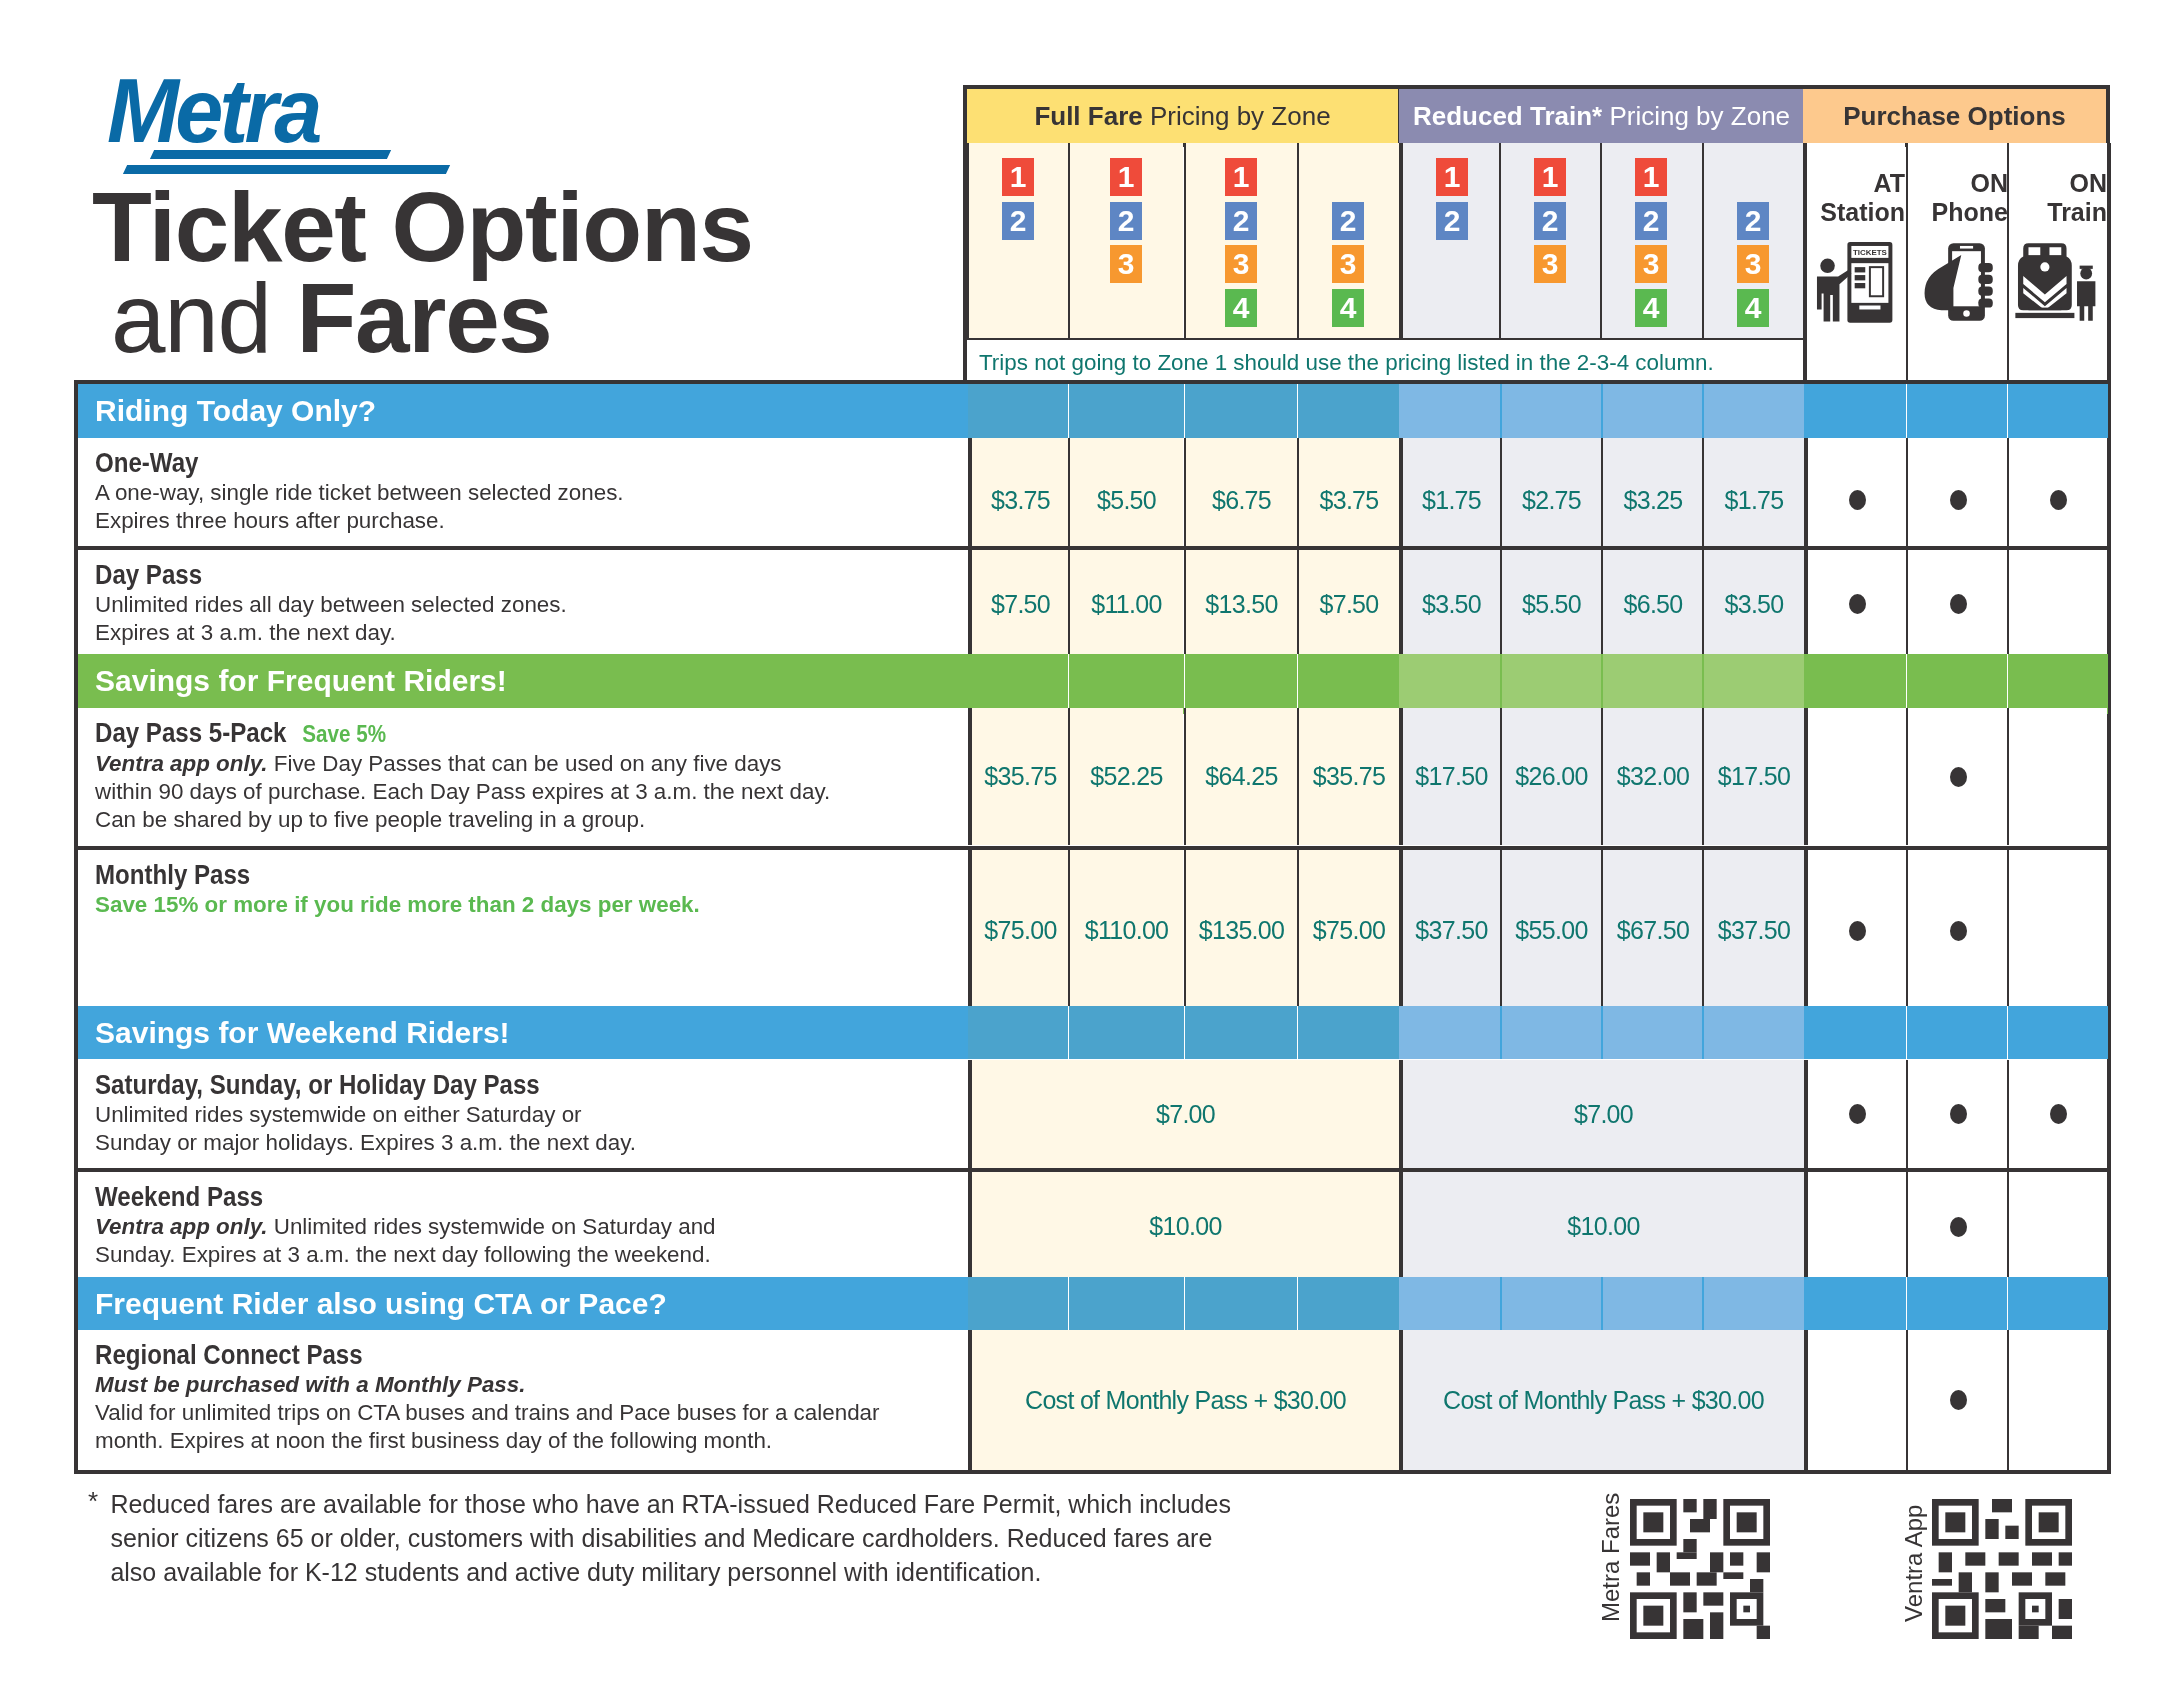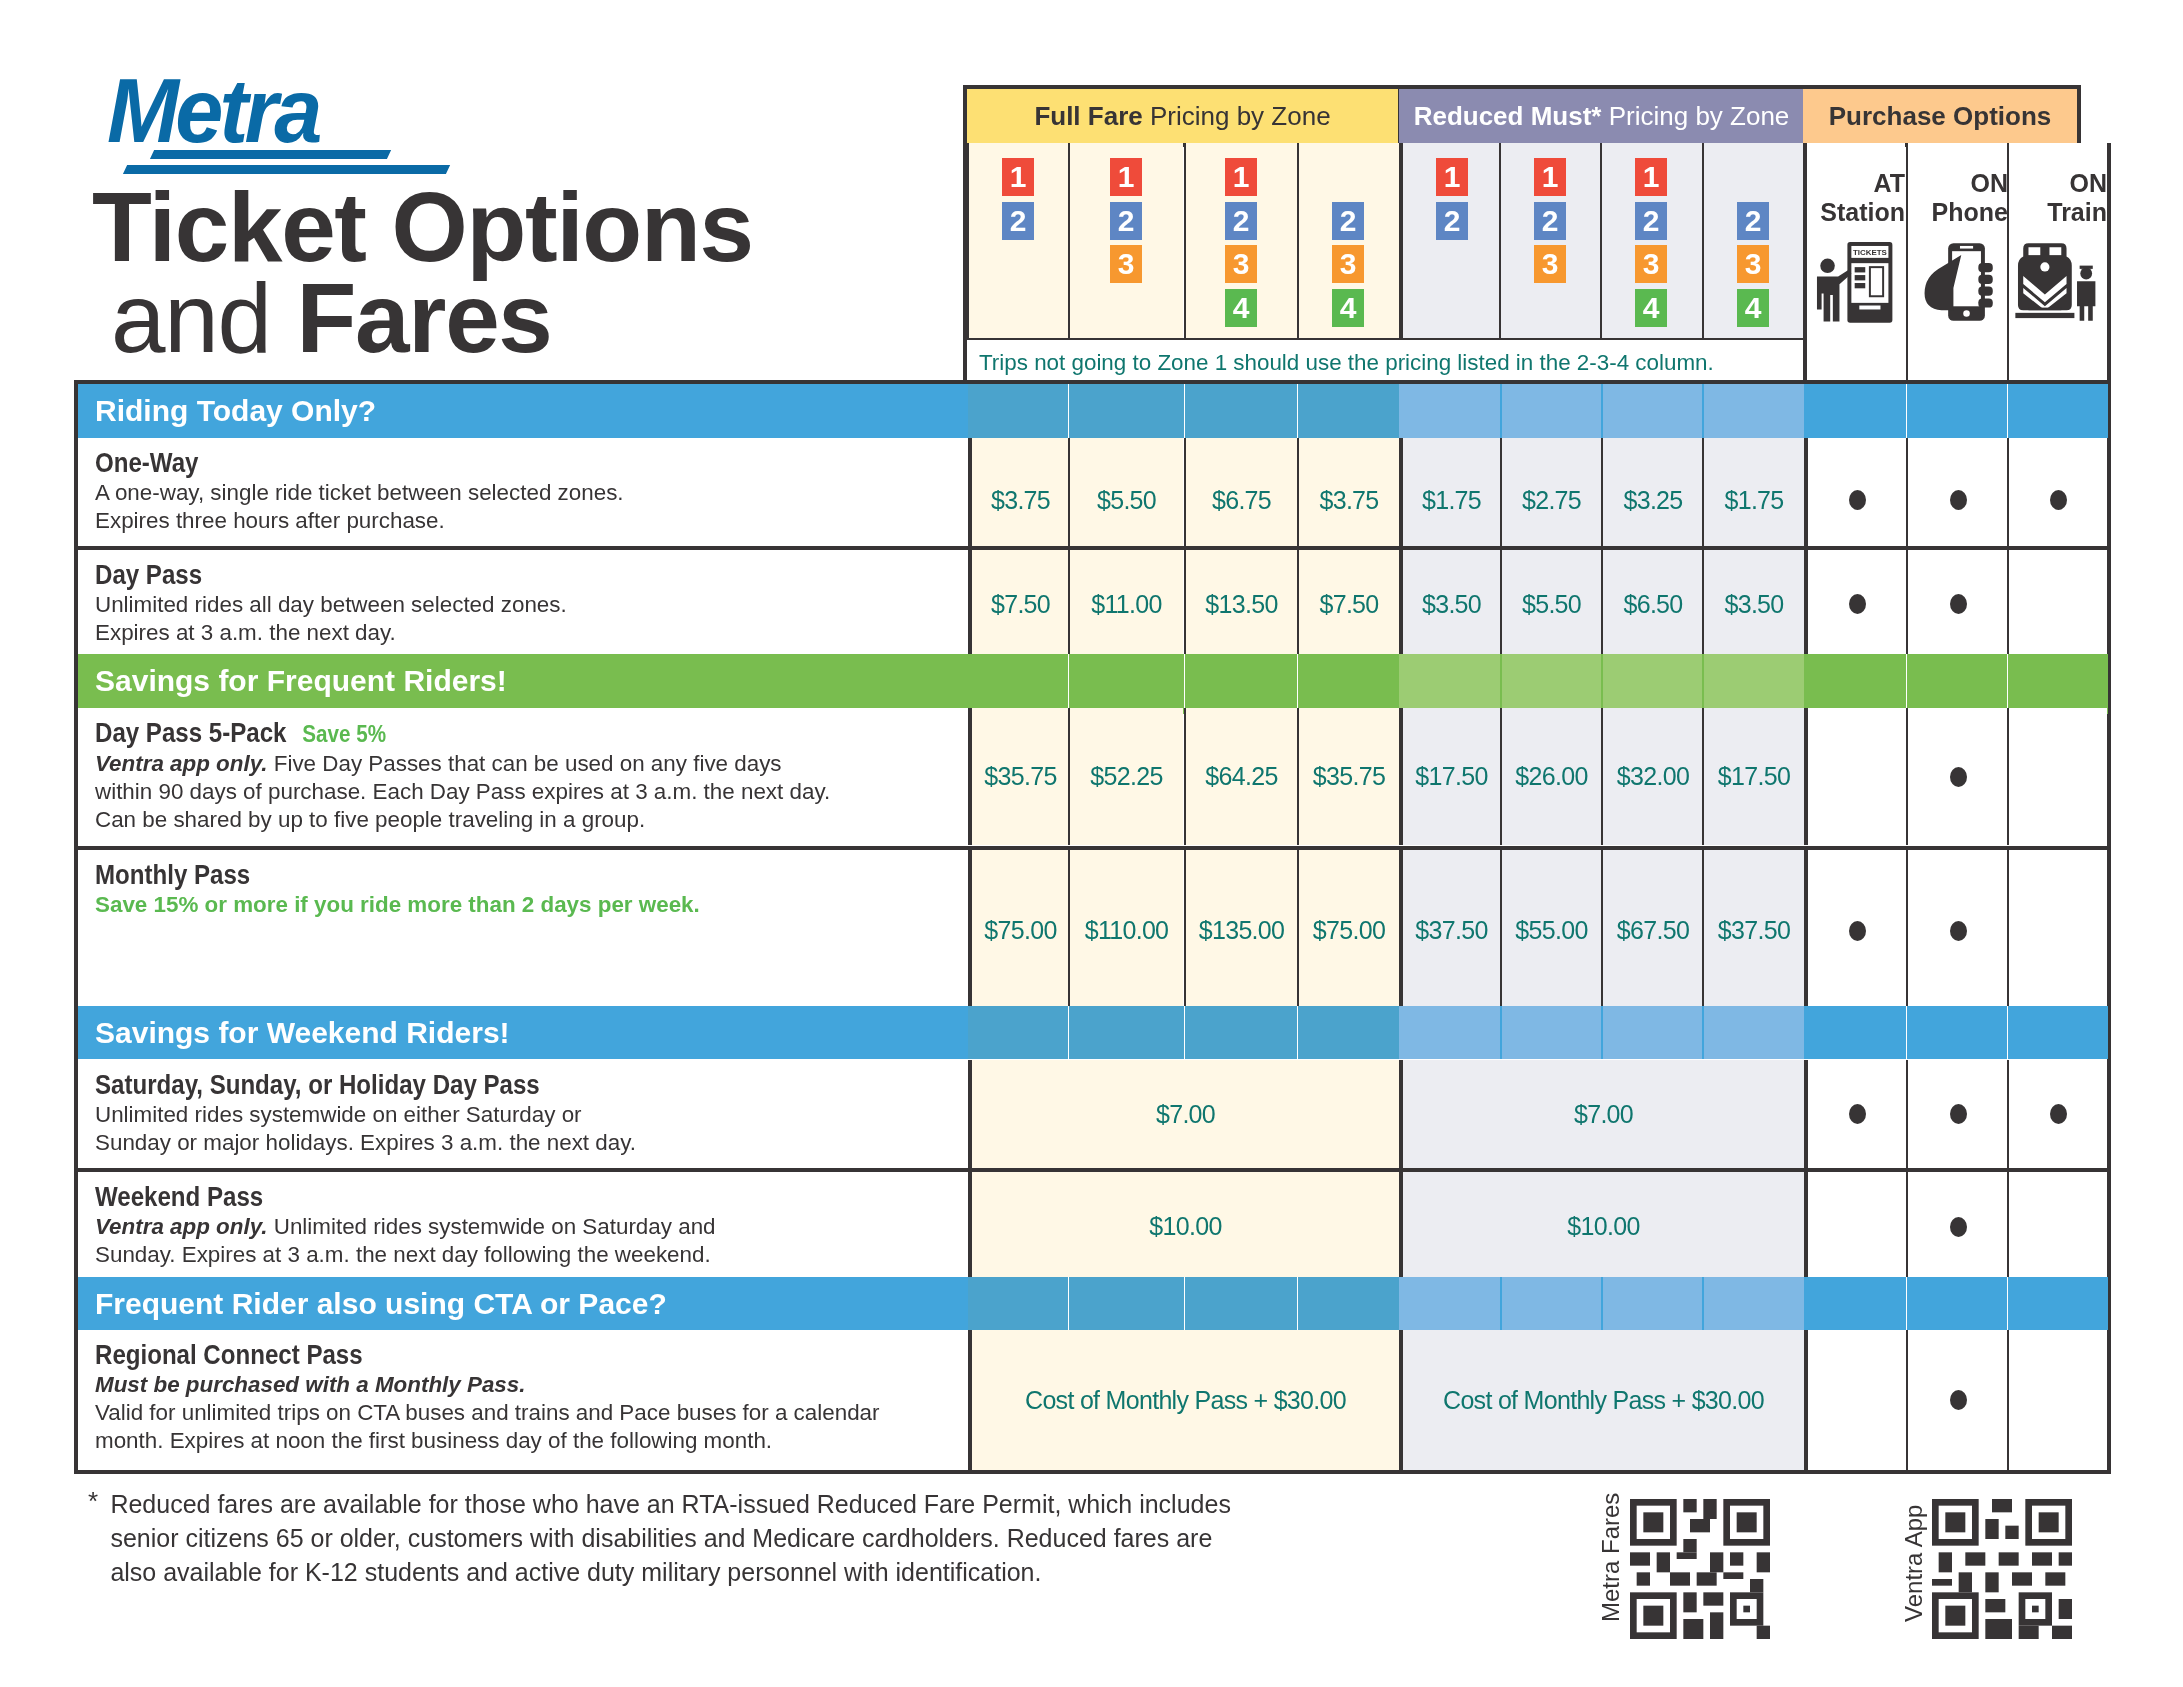--- a/index.html
+++ b/index.html
@@ -8,21 +8,21 @@
 
   
   .logo { left:106px; top:74px; width:343px; height:99px; }
   .logo-text { position:absolute; left:1.3px; top:-9.2px; font-family:"Liberation Sans", sans-serif; font-weight:bold; font-style:italic; font-size:91px; color:#0a6aa6; letter-spacing:-4px; transform:scaleX(0.95); transform-origin:left top; line-height:1; }
 
   .title1 { left:92px; top:178px; font-size:98px; font-weight:bold; color:#373435; letter-spacing:-1.3px; line-height:1; }
   .title2 { left:111px; top:269px; font-size:98px; color:#373435; line-height:1; letter-spacing:-1.3px; }
   .title2 b { font-weight:bold; }
   .hdr-full { left:963px; top:85px; width:439px; height:62px; background:#fde073; border:4px solid #373435; display:flex; align-items:center; justify-content:center; font-size:26px; color:#373435; }
   .hdr-red { left:1399px; top:85px; width:409px; height:62px; background:#8b8bb0; border:4px solid #373435; border-left:none; display:flex; align-items:center; justify-content:center; font-size:26px; color:#ffffff; }
-  .hdr-purch { left:1803px; top:85px; width:278px; height:62px; background:#fdc98d; border:4px solid #373435; border-left:none; display:flex; align-items:center; justify-content:center; font-size:26px; font-weight:bold; color:#373435; }
+  .hdr-purch { left:1803px; top:85px; width:307px; height:62px; background:#fdc98d; border:4px solid #373435; border-left:none; display:flex; align-items:center; justify-content:center; font-size:26px; font-weight:bold; color:#373435; }
   .hdr-full b, .hdr-red b { font-weight:bold; }
 
   .zone-col { top:143px; height:197px; border-left:2px solid #373435; }
   .zone-full { background:#fff8e6; }
   .zone-red { background:#ecedf2; }
   .zbox { position:absolute; width:32px; height:38px; color:#fff; font-weight:bold; font-size:30px; display:flex; align-items:center; justify-content:center; }
   .z1 { background:#ef4b3a; } .z2 { background:#5e86c4; } .z3 { background:#f7982f; } .z4 { background:#5ab950; }
 
   .trips-note { left:963px; top:338px; width:844px; height:47px; border-left:4px solid #373435; border-top:2.6px solid #373435; background:#fff; font-size:22.4px; color:#0f766e; padding-left:12px; display:flex; align-items:center; }
 
@@ -63,21 +63,21 @@
 <div class="abs" style="left:125px;top:165px;width:323px;height:9.2px;background:#0a6aa6;transform:skewX(-25deg);"></div>
 
 <div class="abs title1">Ticket Options</div>
 <div class="abs title2"><span>and </span><b>Fares</b></div>
 
 <div class="abs hdr-full">
   <b>Full Fare</b>
     <span style="white-space:pre"> Pricing by Zone</span>
 </div>
 <div class="abs hdr-red">
-  <b>Reduced Must*</b>
+  <b>Reduced Train*</b>
     <span style="white-space:pre"> Pricing by Zone</span>
 </div>
 <div class="abs hdr-purch">Purchase Options</div>
 
 <div id="zone-headers">
     <div class="abs zone-col zone-full" style="left: 967px; width: 101px;">
       <div class="zbox z1" style="left: 33px; top: 15px;">1</div>
       <div class="zbox z2" style="left: 33px; top: 59px;">2</div>
     </div>
     <div class="abs zone-col zone-full" style="left: 1068px; width: 115px;">

